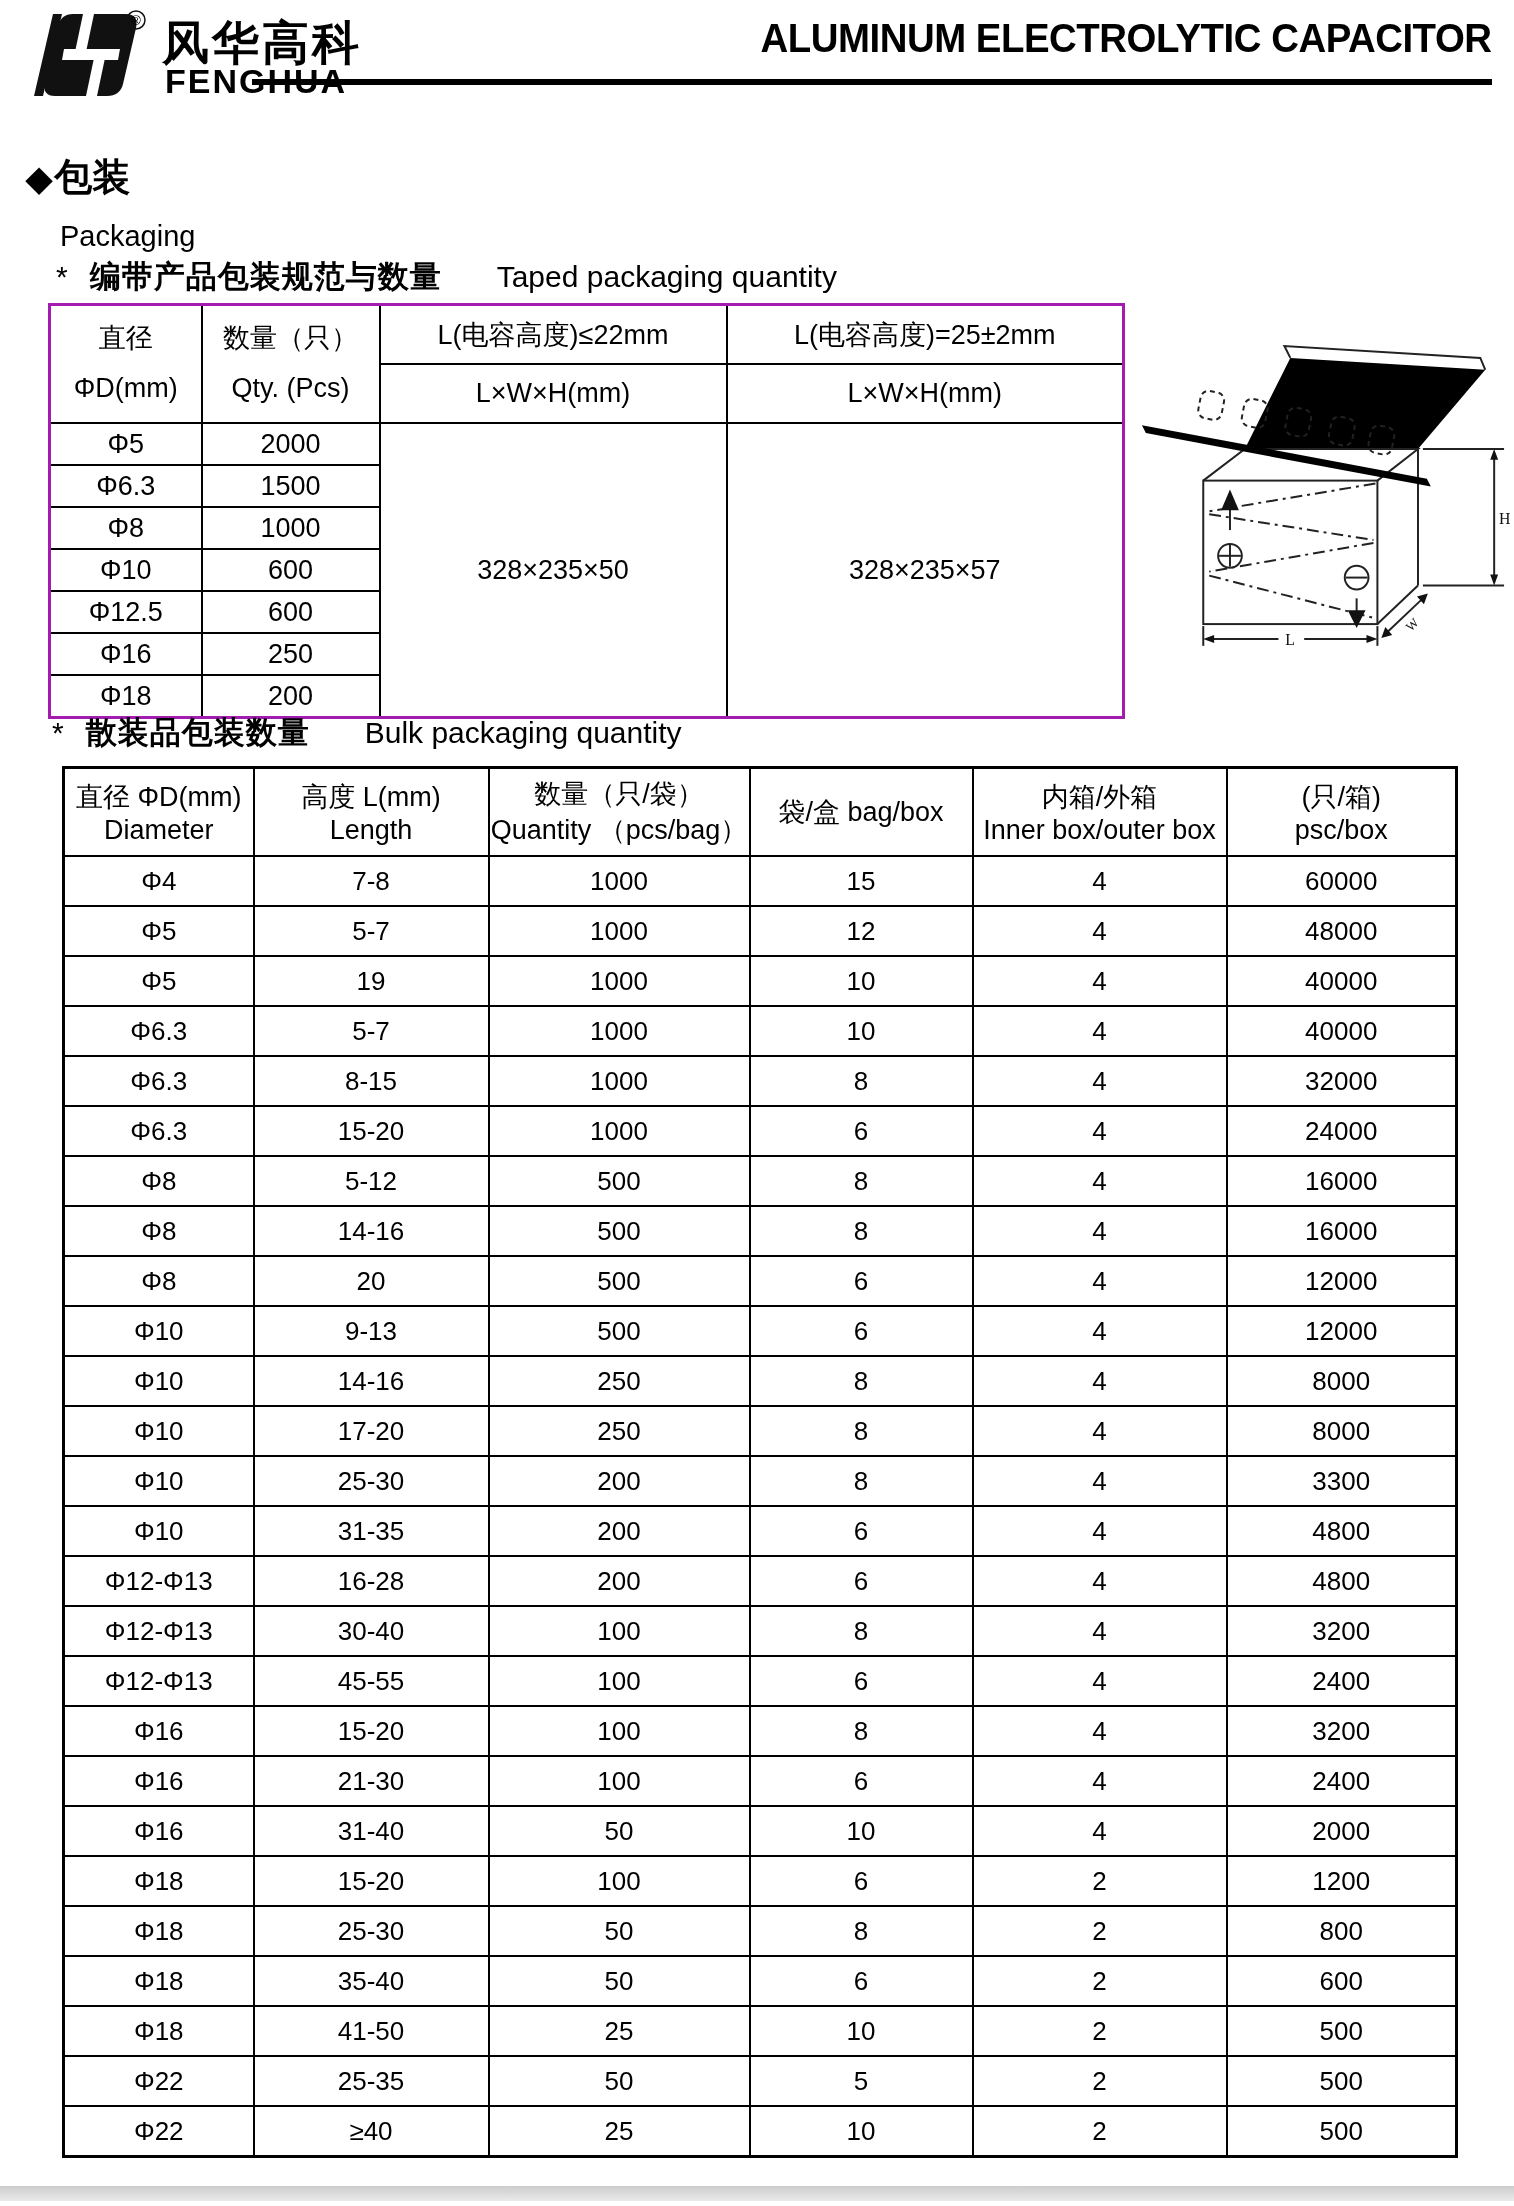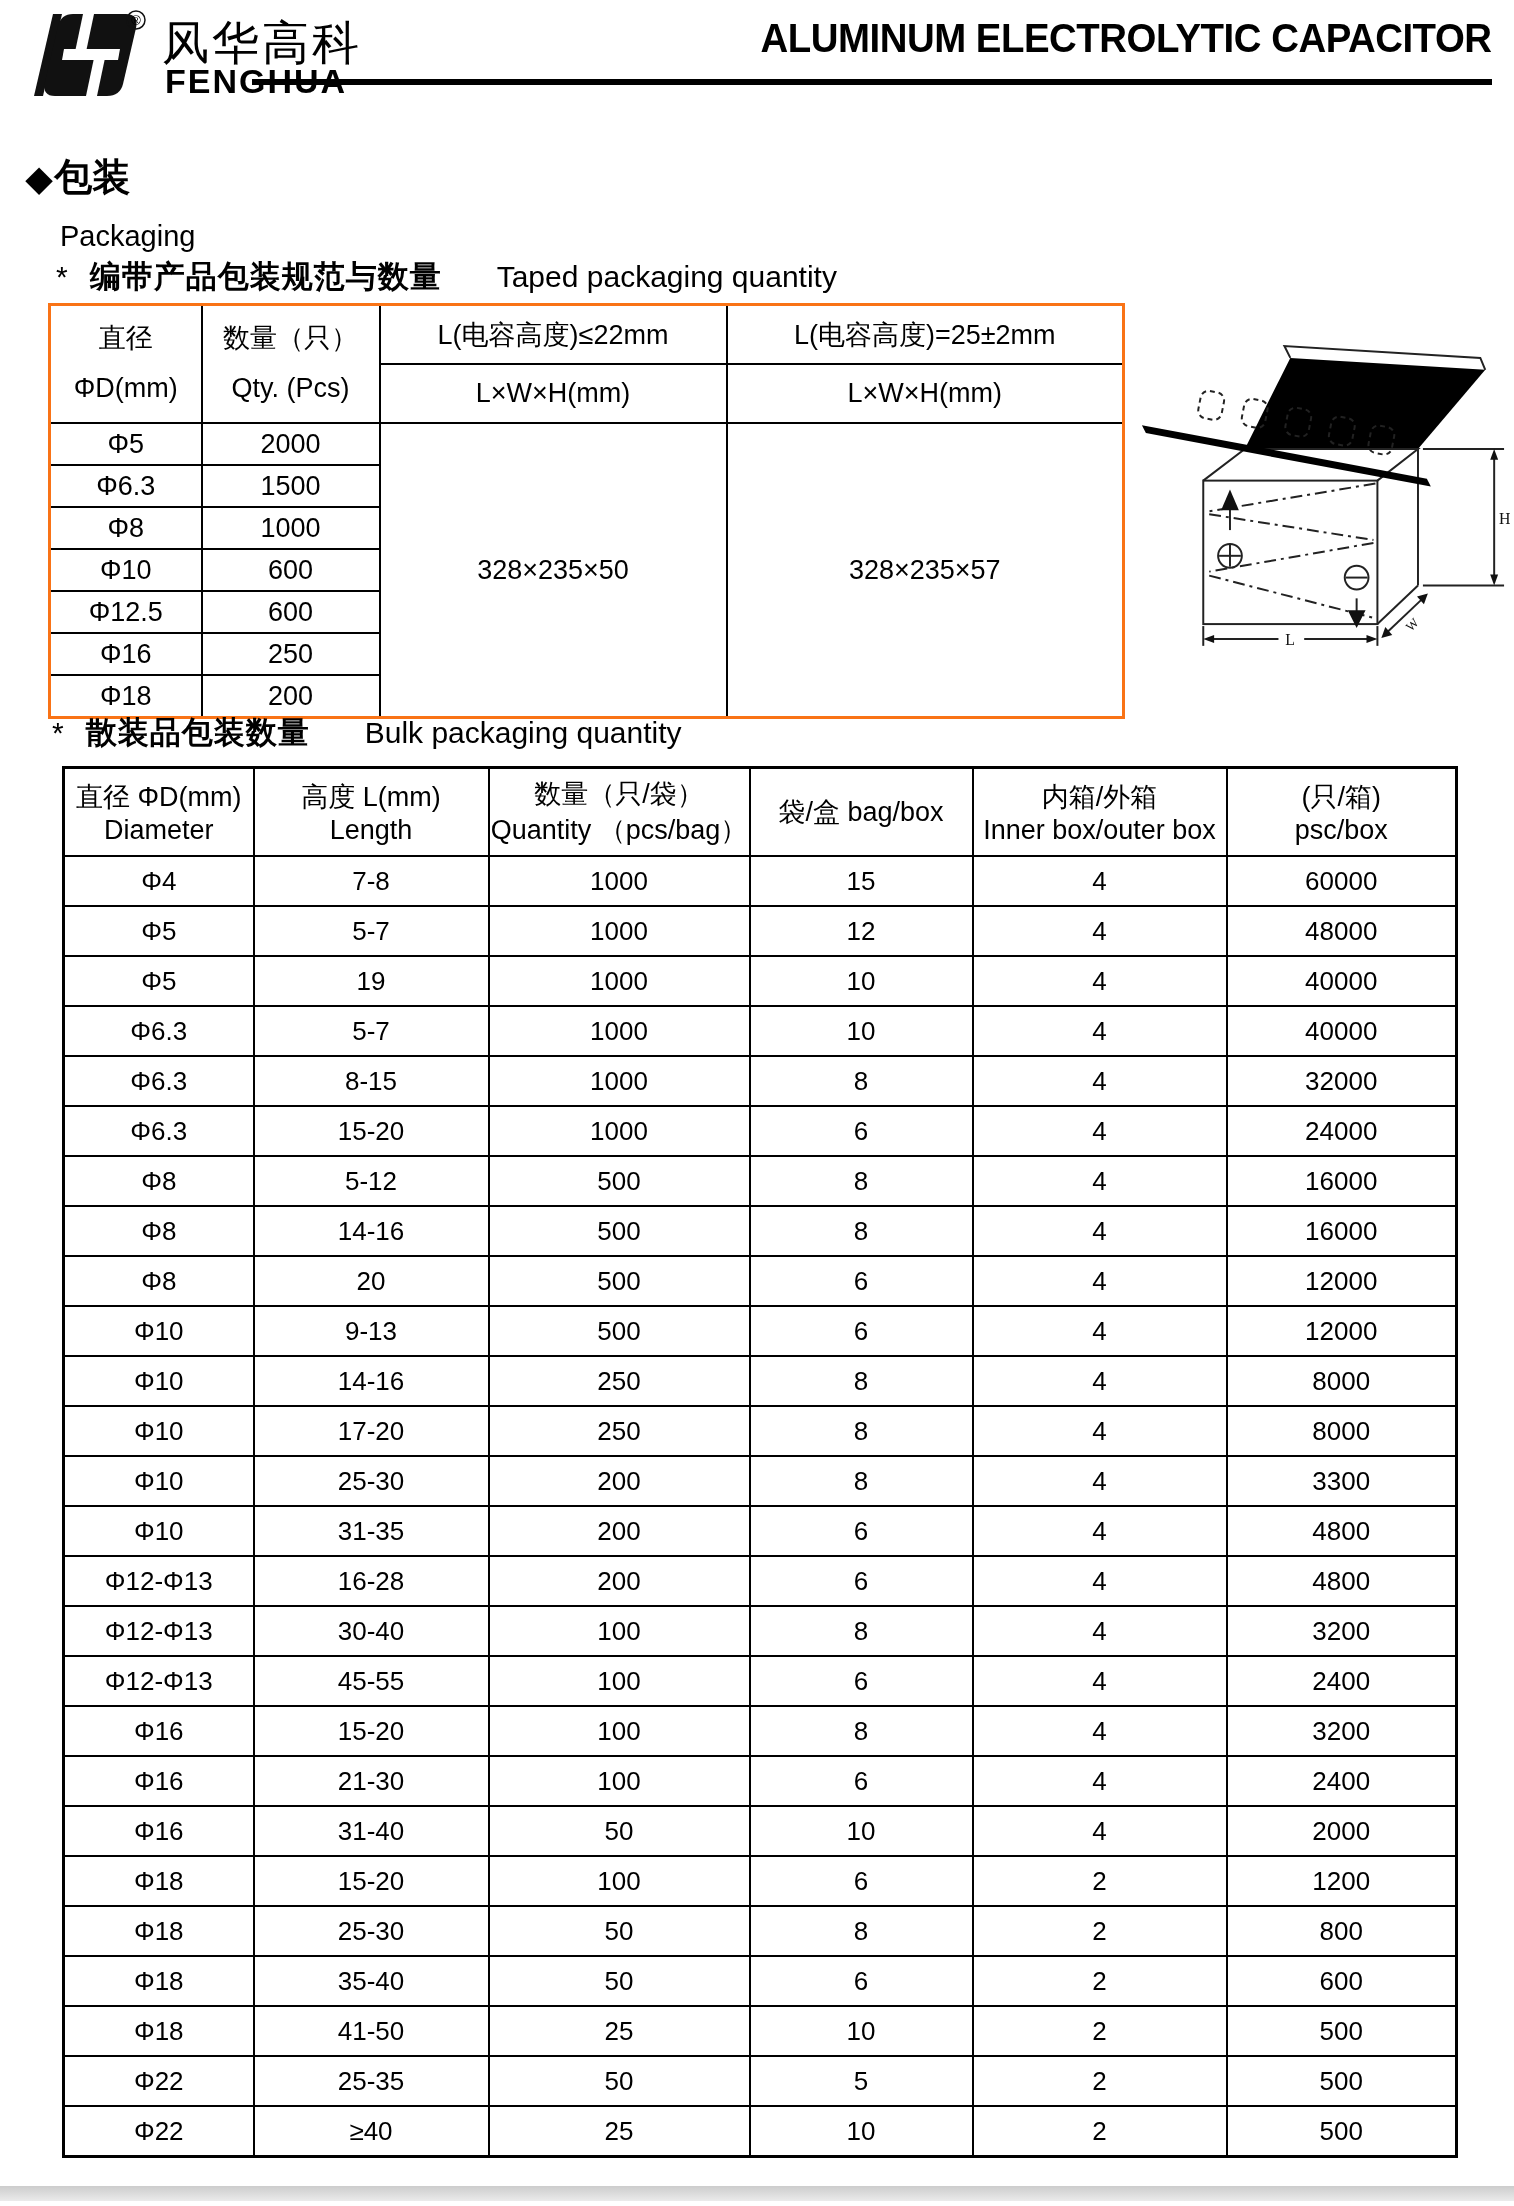--- a/index.html
+++ b/index.html
@@ -2,38 +2,38 @@
 <html><head>
 <meta charset="utf-8">
 <style>
   html,body{margin:0;padding:0;}
   body{
     width:1514px;height:2206px;position:relative;background:#fff;color:#000;
     font-family:"Liberation Sans", sans-serif;overflow:hidden;
   }
   
   .logo-mark{position:absolute;left:28px;top:8px;}
-  .brand-cn{position:absolute;left:162px;top:12px;font-size:47px;font-weight:400;letter-spacing:3px;white-space:nowrap;}
+  .brand-cn{position:absolute;left:162px;top:12px;font-size:47px;font-weight:700;letter-spacing:3px;white-space:nowrap;}
   .brand-en{position:absolute;left:165px;top:62px;font-size:34px;font-weight:700;letter-spacing:2px;white-space:nowrap;}
   .doc-title{position:absolute;right:22px;top:16px;font-size:40px;font-weight:700;letter-spacing:-0.5px;white-space:nowrap;transform:scaleX(.96);transform-origin:right center;}
   .header-rule{position:absolute;left:252px;top:79px;width:1240px;height:6px;background:#000;}
   
   .sec-title{position:absolute;left:26px;top:152px;font-size:38px;font-weight:700;display:flex;align-items:center;}
   .sec-title .diamond{font-size:34px;margin-right:2px;}
   .sec-sub{position:absolute;left:60px;top:220px;font-size:29px;}
   .heading-row{position:absolute;display:flex;align-items:baseline;white-space:nowrap;}
   .heading-row .star{font-size:30px;margin-right:22px;}
   .heading-row .cn{font-size:31px;letter-spacing:1px;font-weight:bold;}
   .heading-row .en{font-size:30px;margin-left:55px;}
   .taped-heading{left:56px;top:256px;}
   .bulk-heading{left:52px;top:712px;}
   
   table{border-collapse:collapse;table-layout:fixed;background:#fff;}
   th,td{border:2.5px solid #000;text-align:center;vertical-align:middle;font-weight:400;padding:0;}
-  table.t1{position:absolute;left:48px;top:303px;width:1074px;border:3px solid #f97316;}
+  table.t1{position:absolute;left:48px;top:303px;width:1074px;border:3px solid #a21caf;}
   .t1 th{font-size:27px;height:57px;}
   .t1 td{font-size:27px;height:40px;}
   .t1 .two-line div{line-height:1.1;}
   .t1 .two-line div:first-child{margin-bottom:20px;}
   table.t2{position:absolute;left:62px;top:766px;width:1393px;border:3px solid #000;}
   .t2 th{font-size:27px;height:86px;}
   .t2 th .l1{}
   .t2 td{font-size:26px;height:48px;}
   
   .pack-illu{position:absolute;left:1134px;top:330px;}

